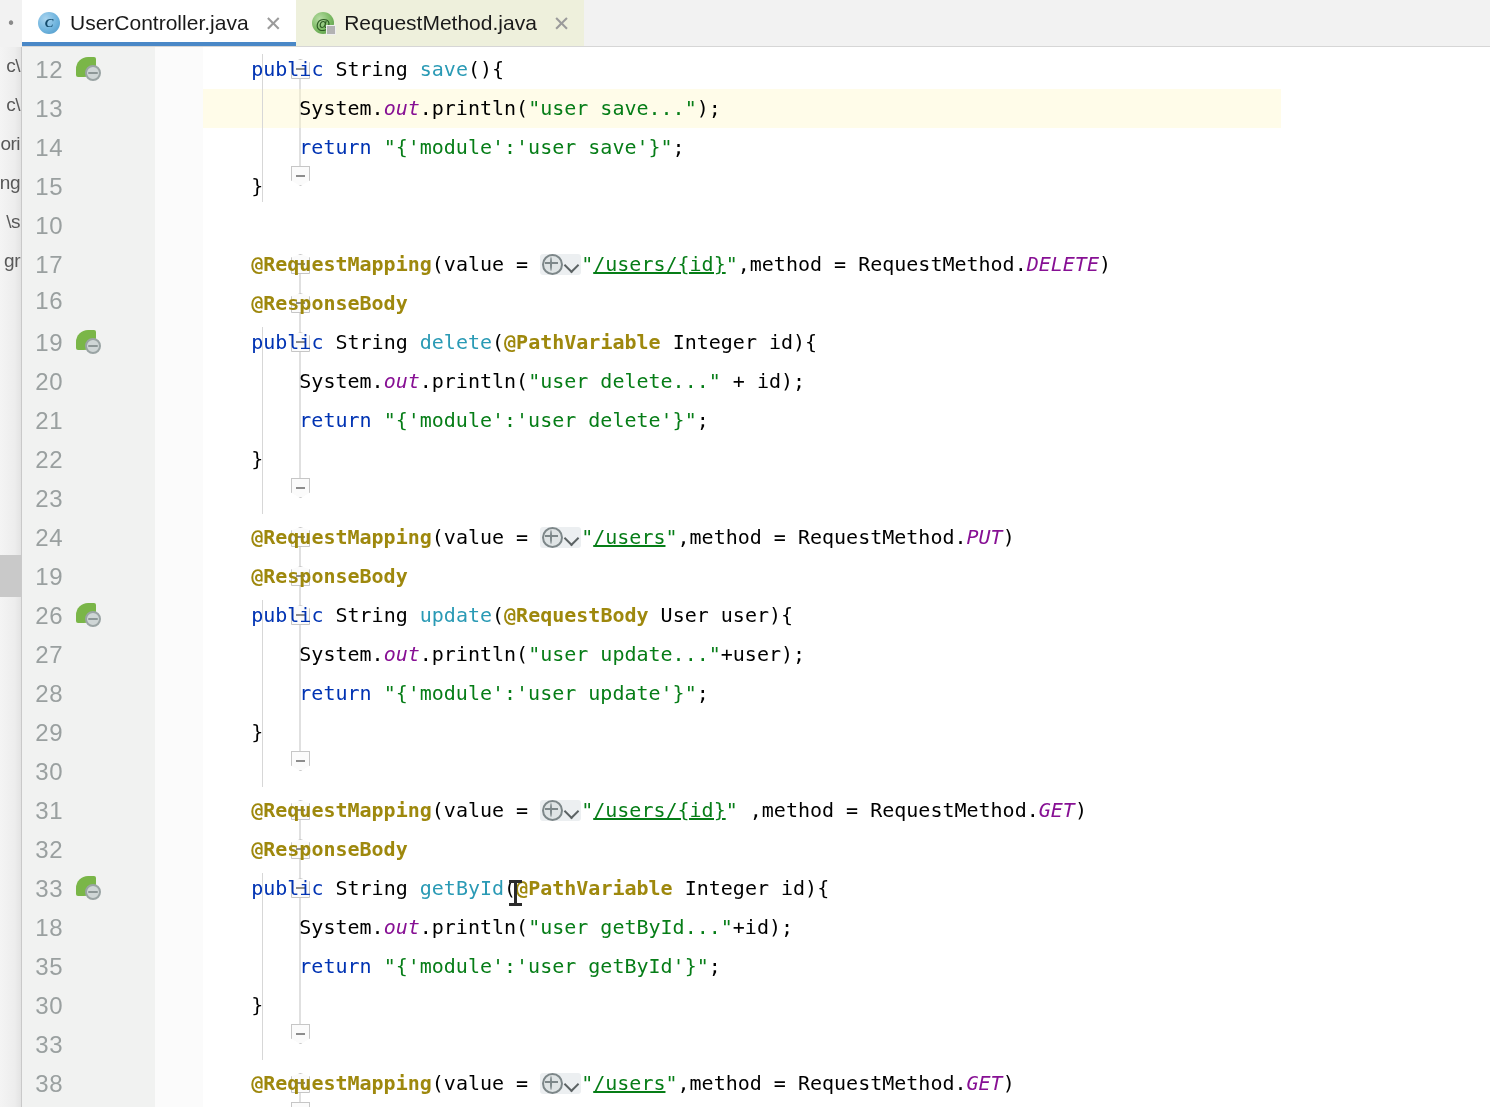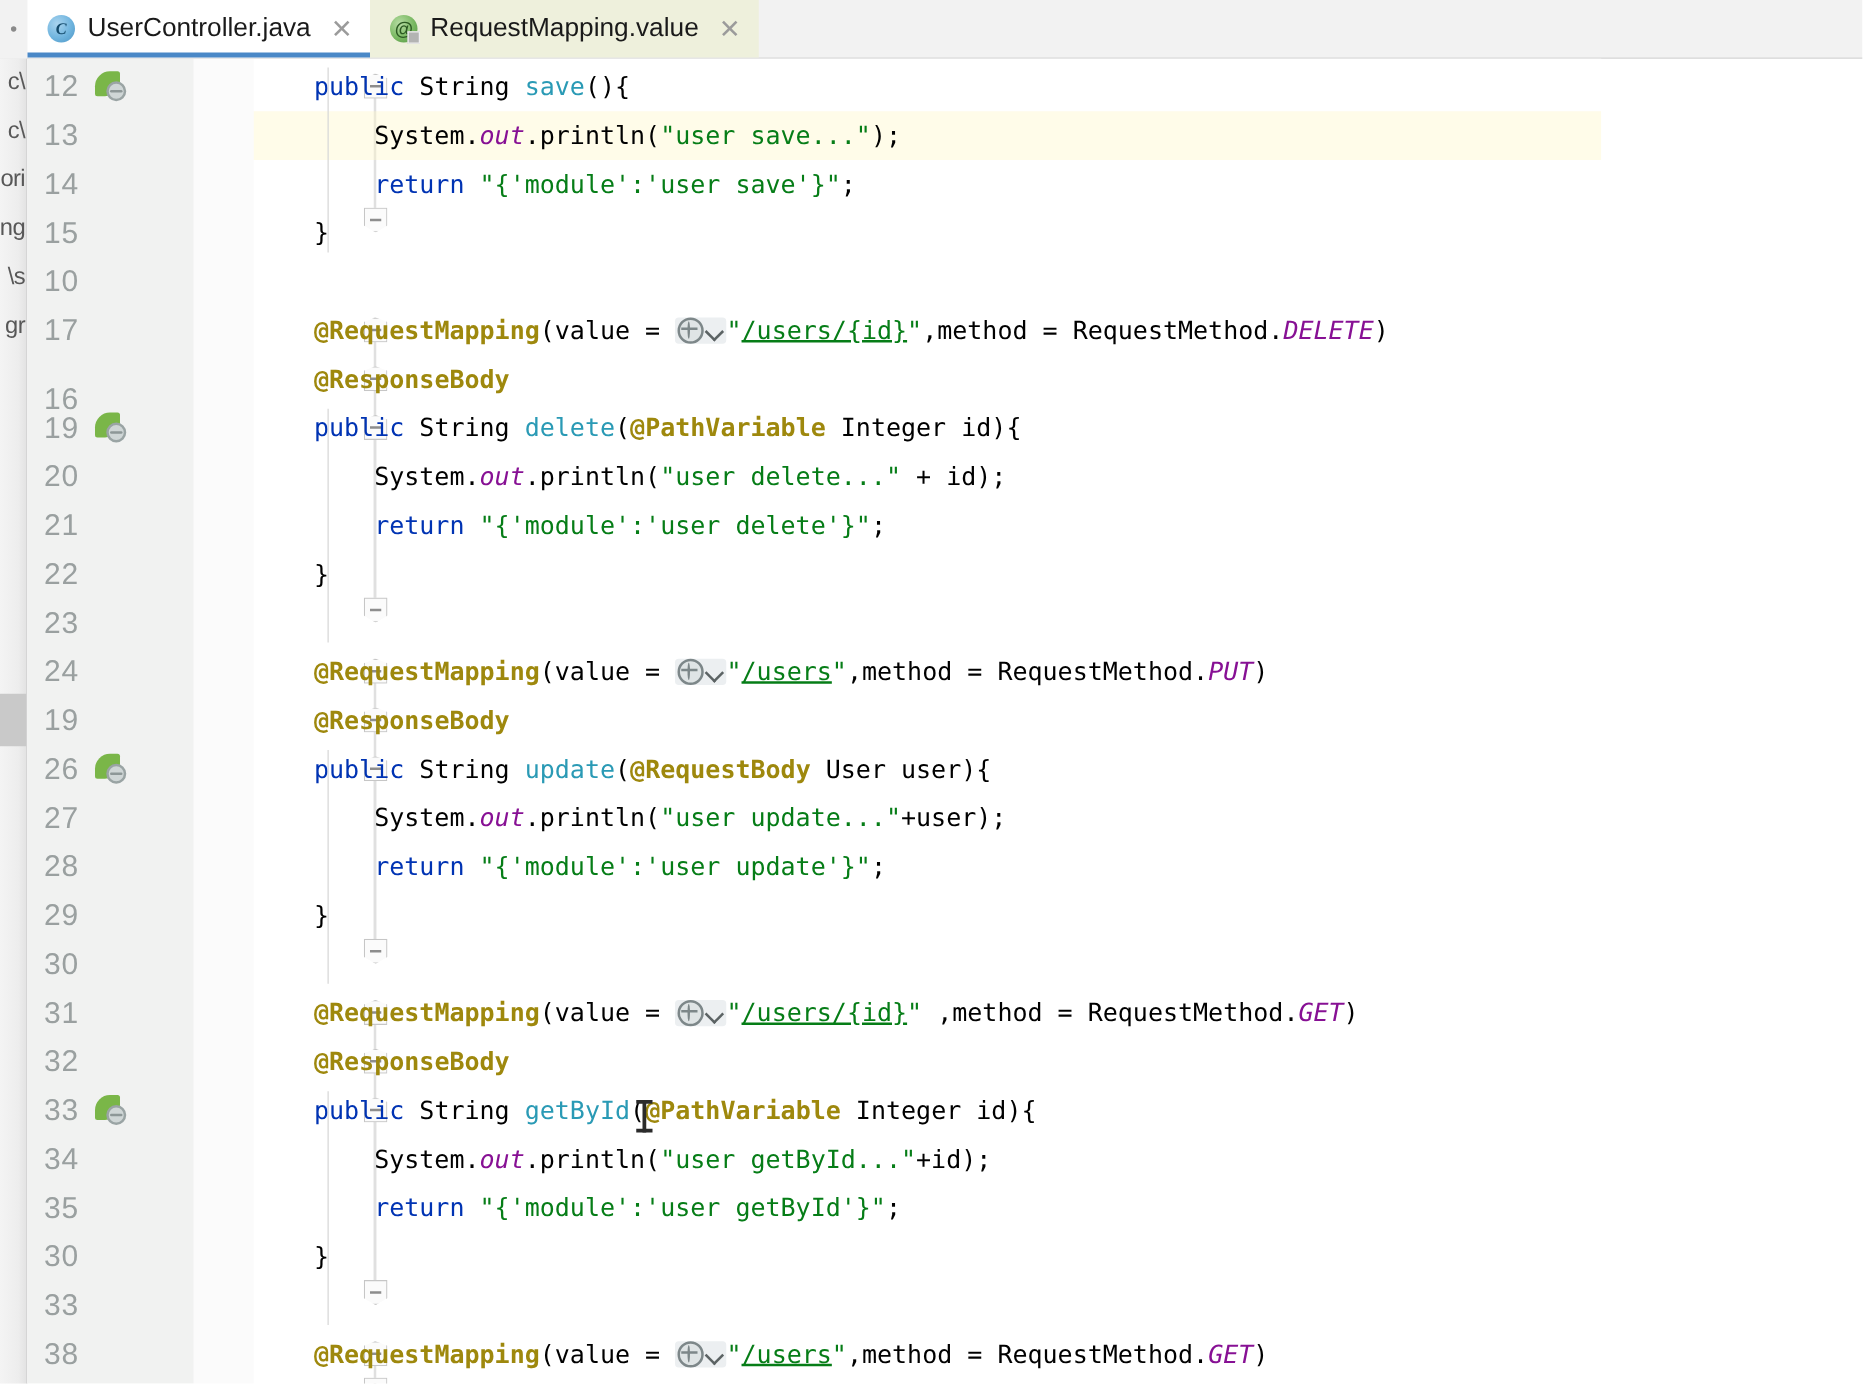--- a/index.html
+++ b/index.html
@@ -220,21 +220,21 @@
 
   <div class="tabbar">
     <div class="tab-leftstub">•</div>
     <div class="tab active">
       <span class="icon-class">C</span>
       <span>UserController.java</span>
       <span class="tab-close">✕</span>
     </div>
     <div class="tab inactive">
       <span class="icon-annotation">@</span>
-      <span>RequestMapping.value</span>
+      <span>RequestMethod.java</span>
       <span class="tab-close">✕</span>
     </div>
   </div>
 
   <div class="left-sliver" id="sliver">
       <div class="frag" style="top: 8px;">c\</div>
       <div class="frag" style="top: 47px;">c\</div>
       <div class="frag" style="top: 86px;">ori</div>
       <div class="frag" style="top: 125px;">ng</div>
       <div class="frag" style="top: 164px;">\s</div>
@@ -247,21 +247,21 @@
         <div class="ln" style="top: 3px;">12</div>
         <div class="run-icon" style="top: 10px;">
           <span class="leaf"></span>
           <span class="globe"></span>
         </div>
         <div class="ln" style="top: 42px;">13</div>
         <div class="ln" style="top: 81px;">14</div>
         <div class="ln" style="top: 120px;">15</div>
         <div class="ln" style="top: 159px;">10</div>
         <div class="ln" style="top: 198px;">17</div>
-        <div class="ln" style="top: 253px;">16</div>
+        <div class="ln" style="top: 234px;">16</div>
         <div class="ln" style="top: 276px;">19</div>
         <div class="run-icon" style="top: 283px;">
           <span class="leaf"></span>
           <span class="globe"></span>
         </div>
         <div class="ln" style="top: 315px;">20</div>
         <div class="ln" style="top: 354px;">21</div>
         <div class="ln" style="top: 393px;">22</div>
         <div class="ln" style="top: 432px;">23</div>
         <div class="ln" style="top: 471px;">24</div>
@@ -275,21 +275,21 @@
         <div class="ln" style="top: 627px; text-align: center;">28</div>
         <div class="ln" style="top: 666px;">29</div>
         <div class="ln" style="top: 705px;">30</div>
         <div class="ln" style="top: 744px;">31</div>
         <div class="ln" style="top: 783px;">32</div>
         <div class="ln" style="top: 822px;">33</div>
         <div class="run-icon" style="top: 829px;">
           <span class="leaf"></span>
           <span class="globe"></span>
         </div>
-        <div class="ln" style="top: 861px;">34</div>
+        <div class="ln" style="top: 861px;">18</div>
         <div class="ln" style="top: 900px;">35</div>
         <div class="ln" style="top: 939px;">30</div>
         <div class="ln" style="top: 978px;">33</div>
         <div class="ln" style="top: 1017px;">38</div>
       </div>
     <div class="gutter-edge" id="foldgutter">
         <div class="foldline" style="top: 12px; height: 117px;"></div>
         <div class="fold top" style="top: 12px;"></div>
         <div class="fold bot" style="top: 119px;"></div>
         <div class="foldline" style="top: 207px; height: 234px;"></div>

